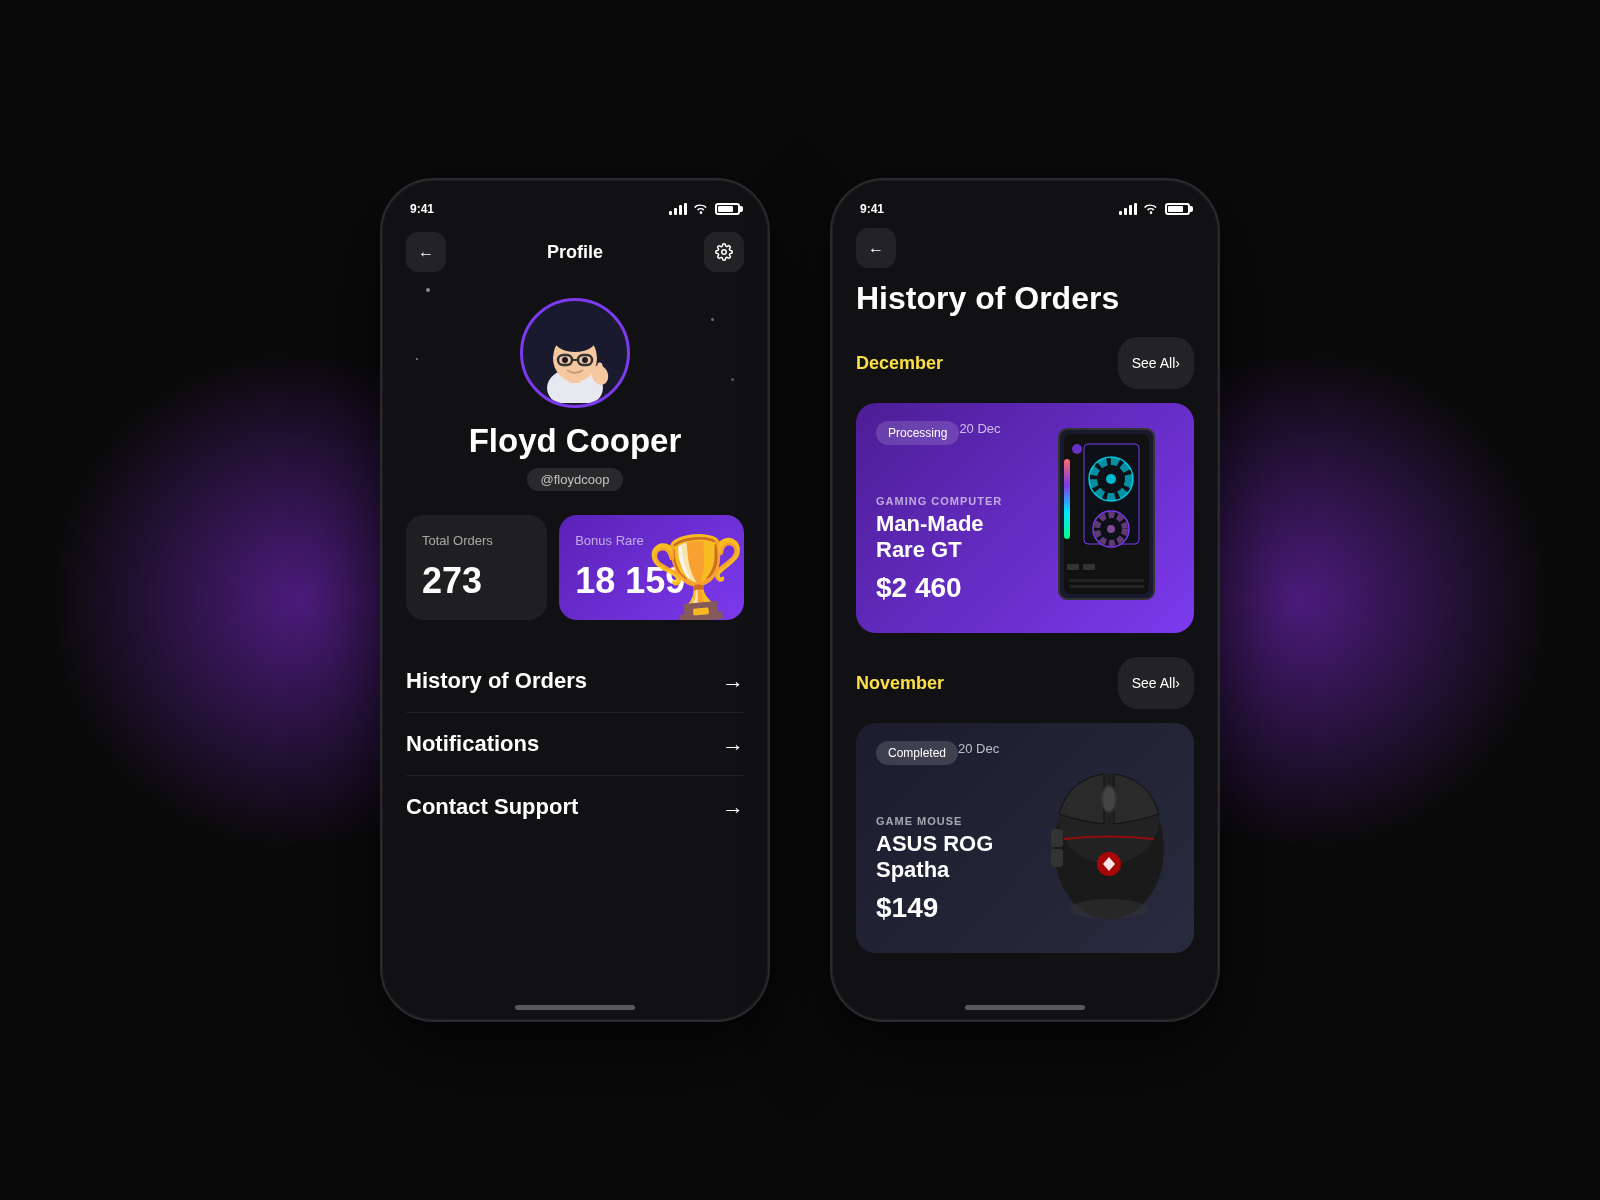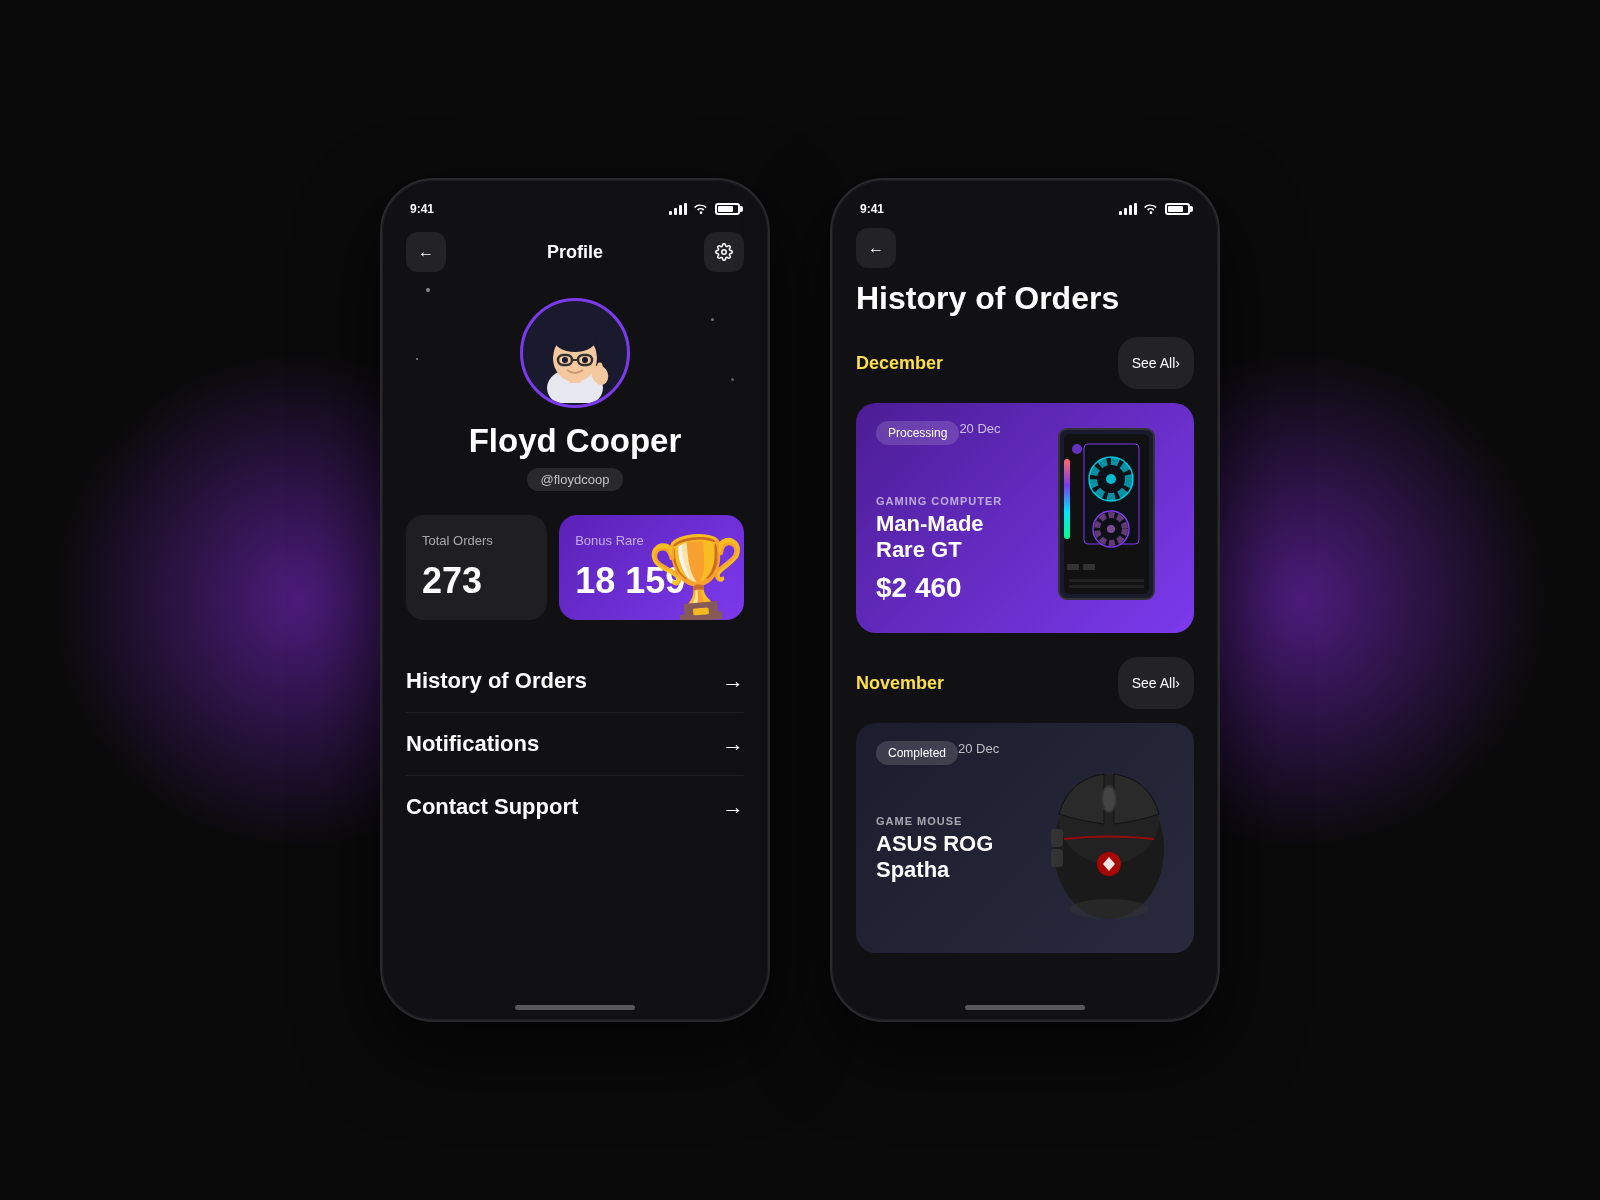--- a/index.html
+++ b/index.html
@@ -574,20 +574,21 @@
       </div>
 
       <div class="order-card mouse" style="background: linear-gradient(135deg, #1c1c2e, #2a2a3e); padding-left: 48px;">
         <div class="order-card-content">
           <div class="order-meta-row">
             <div class="status-badge">Completed</div>
             <span class="order-date">20 Dec</span>
           </div>
           <div class="order-category">GAME MOUSE</div>
           <div class="order-name">ASUS ROG<br>Spatha</div>
+          <div class="order-price">$149</div>
         </div>
 
         <div class="product-image" style="right: 5px; bottom: 15px;">
           <svg width="160" height="185" viewBox="0 0 160 185">
 
             <ellipse cx="80" cy="100" rx="55" ry="70" fill="#1a1a1a"></ellipse>
 
             <ellipse cx="80" cy="70" rx="50" ry="45" fill="#222"></ellipse>
 
             <path d="M30 65 Q40 30 75 25 L75 75 Q50 72 30 65z" fill="#2a2a2a" stroke="#111" stroke-width="1"></path>

